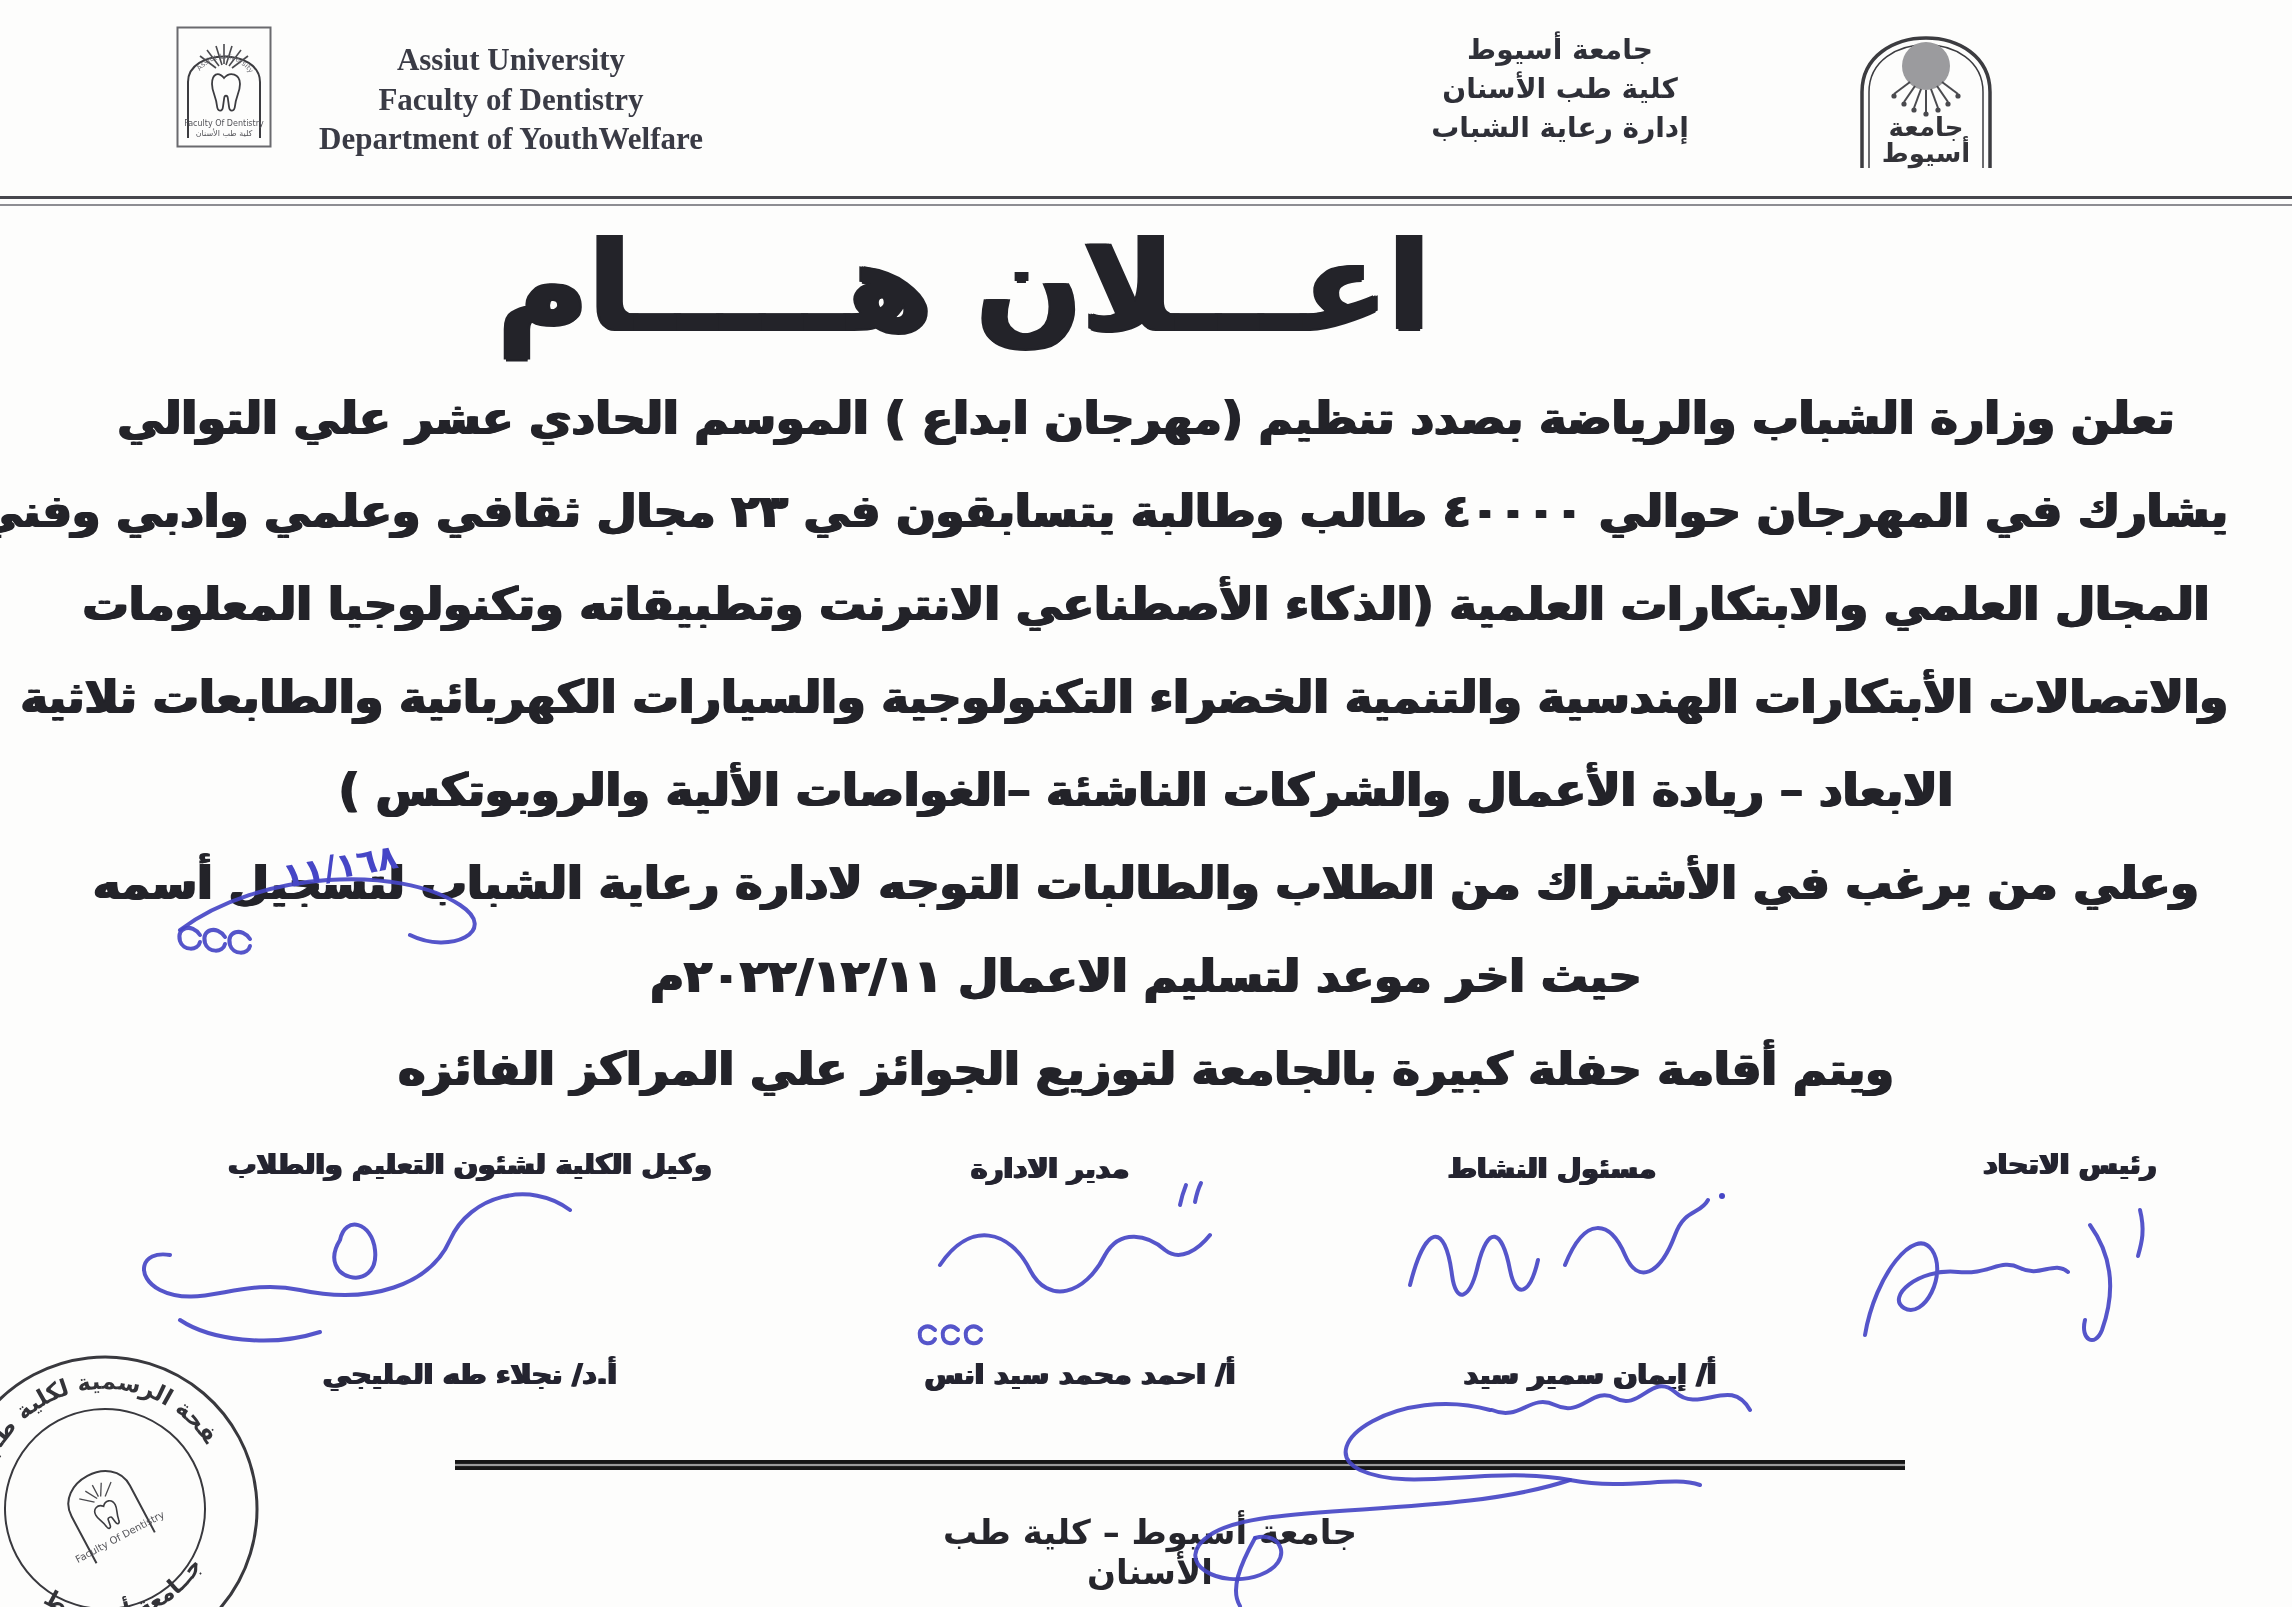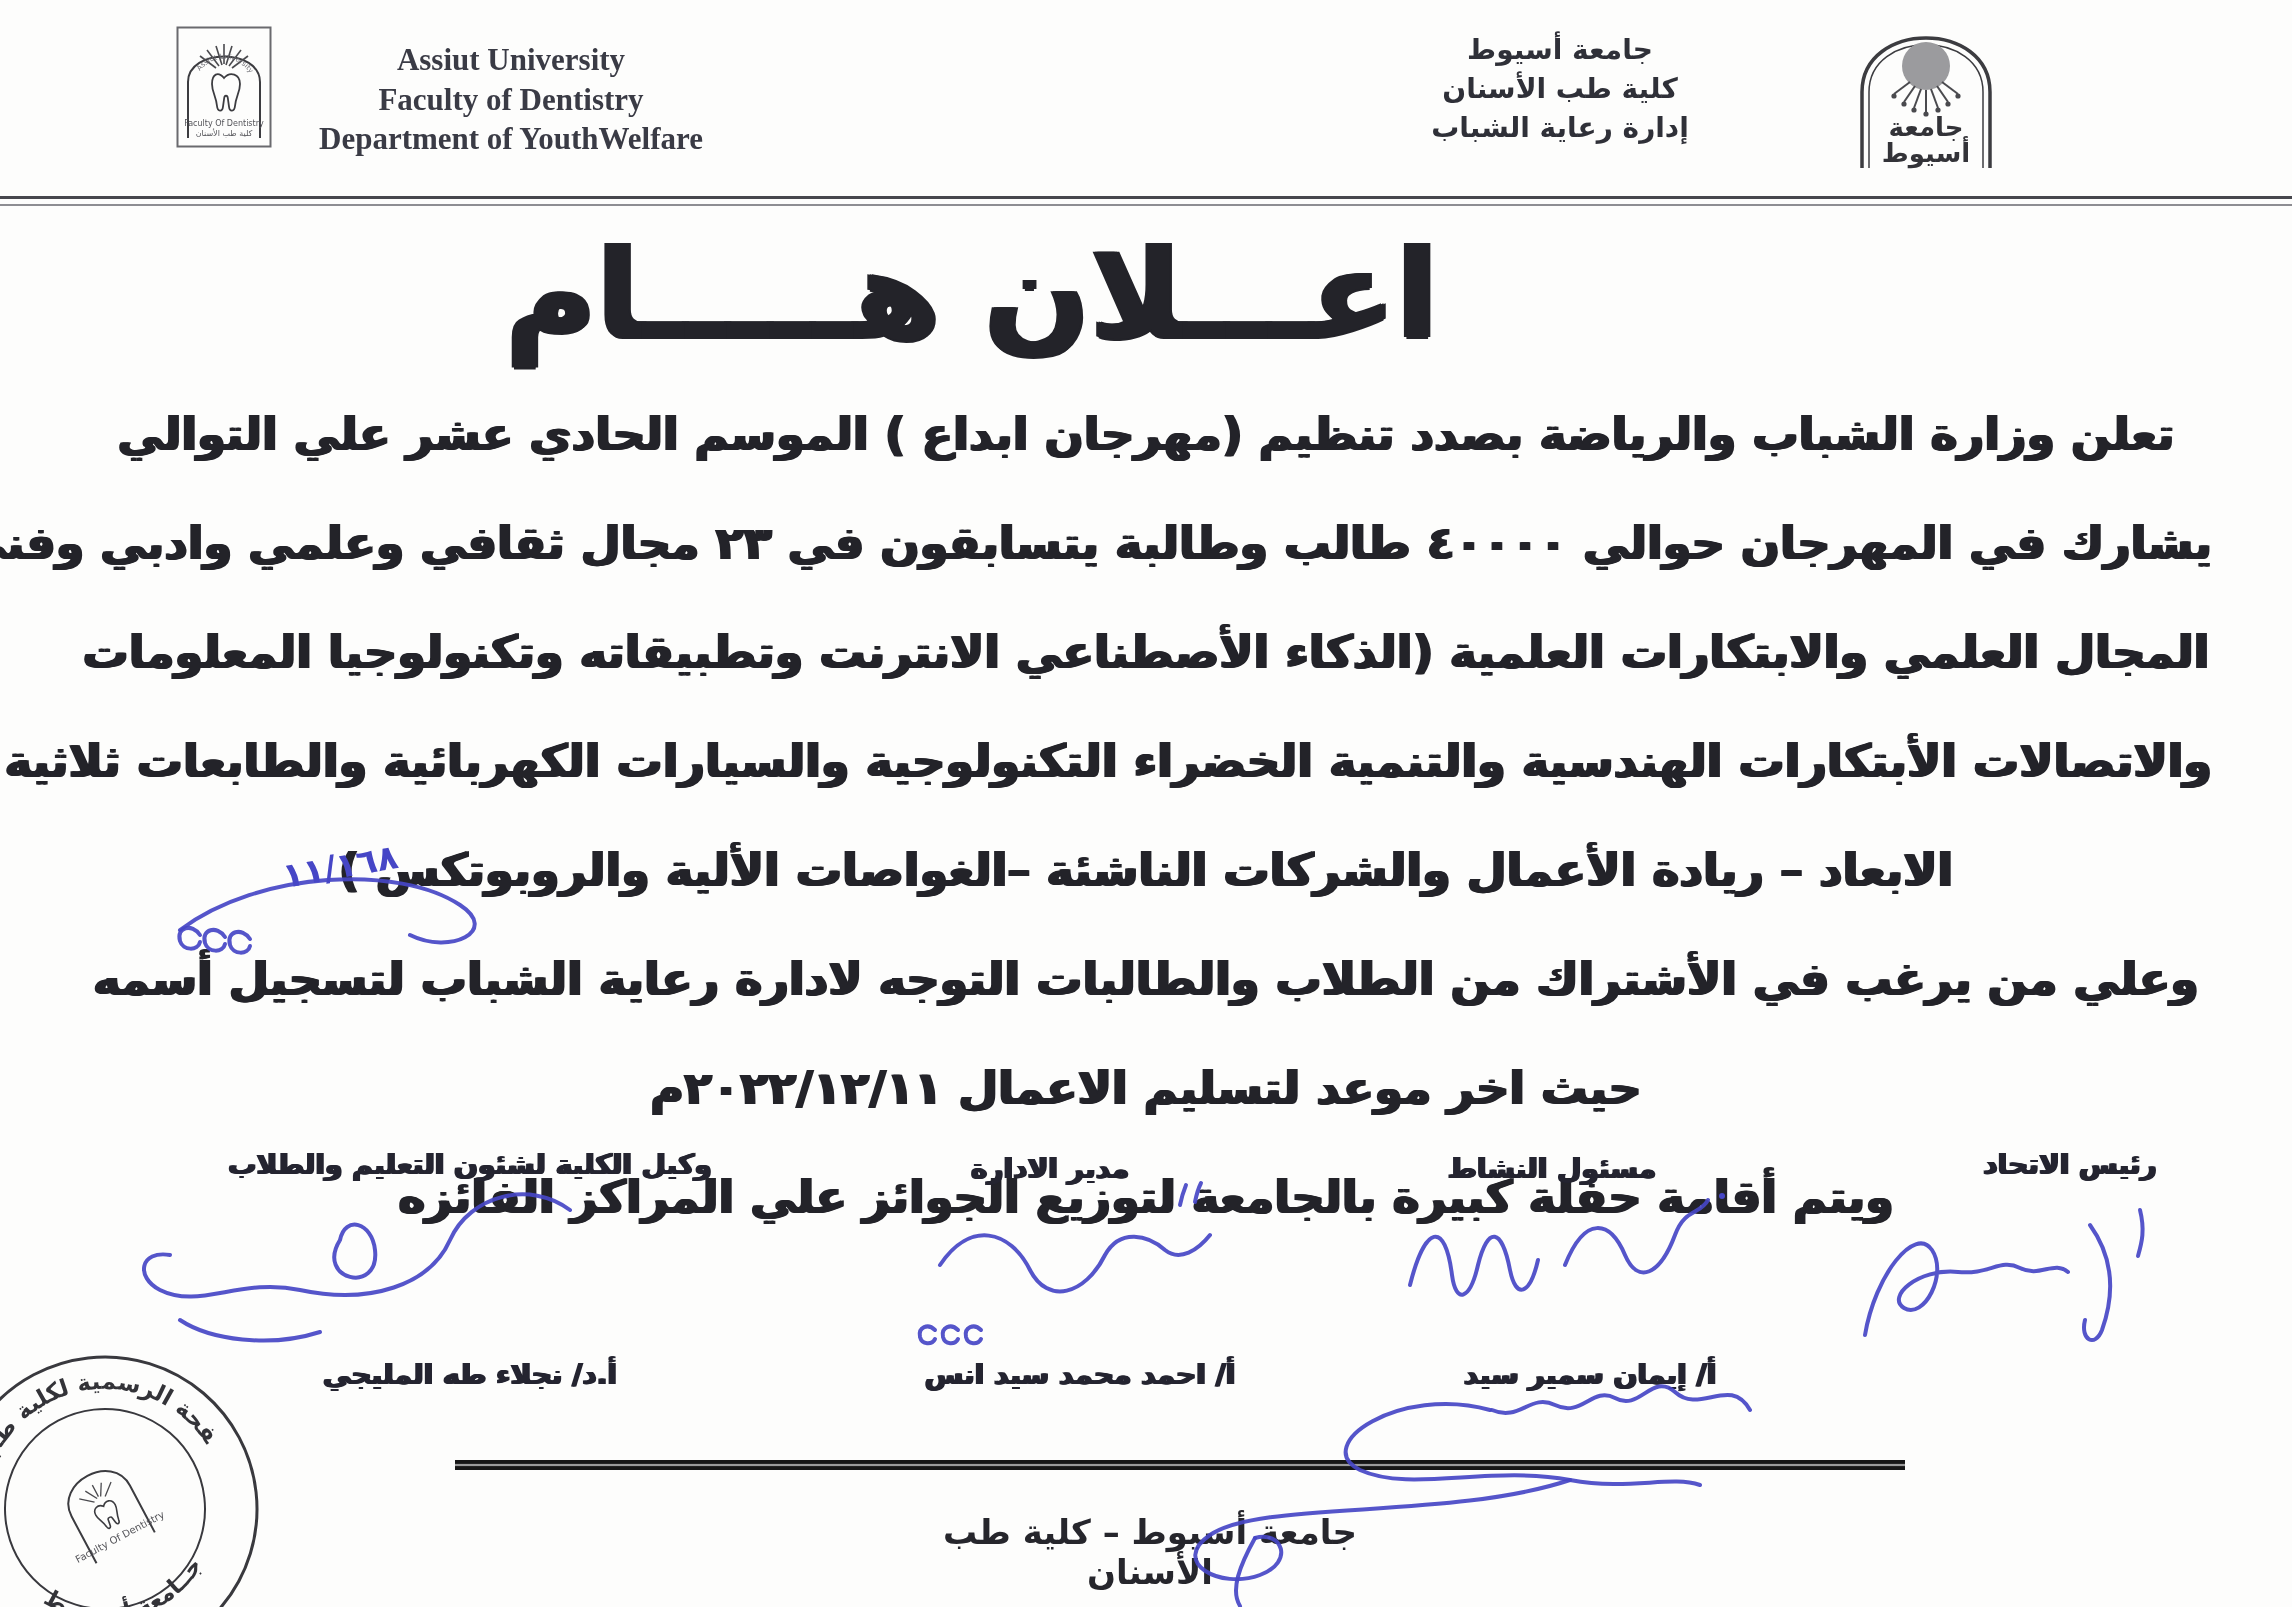--- a/index.html
+++ b/index.html
@@ -10,28 +10,28 @@
   .abs{position:absolute;}
   
   .hdr-en{left:296px;top:40px;width:430px;text-align:center;
     font-family:"Liberation Serif",serif;font-weight:bold;font-size:31px;line-height:1.28;color:#3a3b45;}
   .hdr-ar{left:1395px;top:30px;width:330px;text-align:center;
     font-size:28px;font-weight:bold;line-height:1.4;color:#2f3038;}
   .logo-left{left:176px;top:26px;width:96px;height:122px;}
   .emblem{left:1852px;top:28px;width:148px;height:142px;text-align:right;}
   .rule{left:0;top:196px;width:2292px;height:5px;border-top:3px solid #47474d;border-bottom:2px solid #8d8d92;}
   
-  .title{left:0;top:206px;width:1912px;margin:16px;text-align:center;
+  .title{left:0;top:206px;width:1912px;margin:8px;text-align:center;
     font-size:124px;font-weight:bold;color:#232329;
     text-shadow:2.4px 0 currentColor,-2.4px 0 currentColor,0 1.6px currentColor;}
   
   .bodytxt{left:64px;top:372px;width:2164px;text-align:center;
     font-size:46px;font-weight:bold;color:#232329;
     text-shadow:1.3px 0 currentColor,-1.3px 0 currentColor;}
-  .bodytxt p{margin:16px;height:93px;line-height:93px;white-space:nowrap;}
+  .bodytxt p{margin:0;height:93px;line-height:93px;white-space:nowrap;}
   
   .sig-title,.sig-name{position:absolute;text-align:center;white-space:nowrap;
     font-size:28px;font-weight:bold;color:#242430;
     text-shadow:1.2px 0 currentColor,-1.2px 0 currentColor;}
   .ink{position:absolute;}
   .ink path{fill:none;stroke:#4646c6;stroke-width:4;stroke-linecap:round;stroke-linejoin:round;opacity:.92;}
   .hand-note{position:absolute;left:282px;top:846px;color:#4646c6;font-size:34px;font-weight:bold;
     transform:rotate(-10deg);letter-spacing:2px;}
   
   .bottom-rule{left:455px;top:1460px;width:1450px;height:10px;

